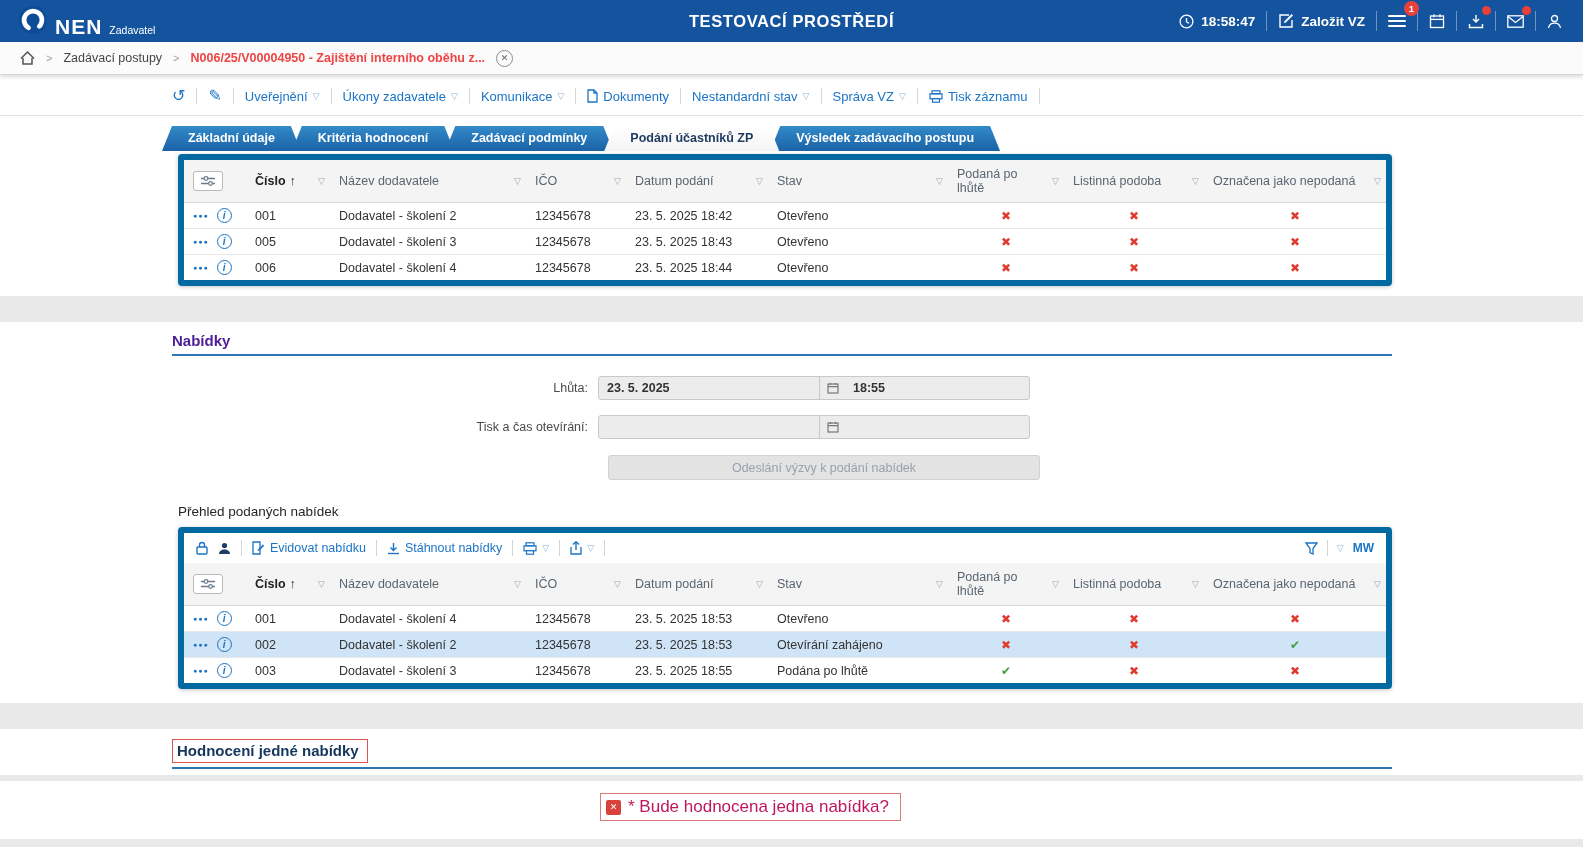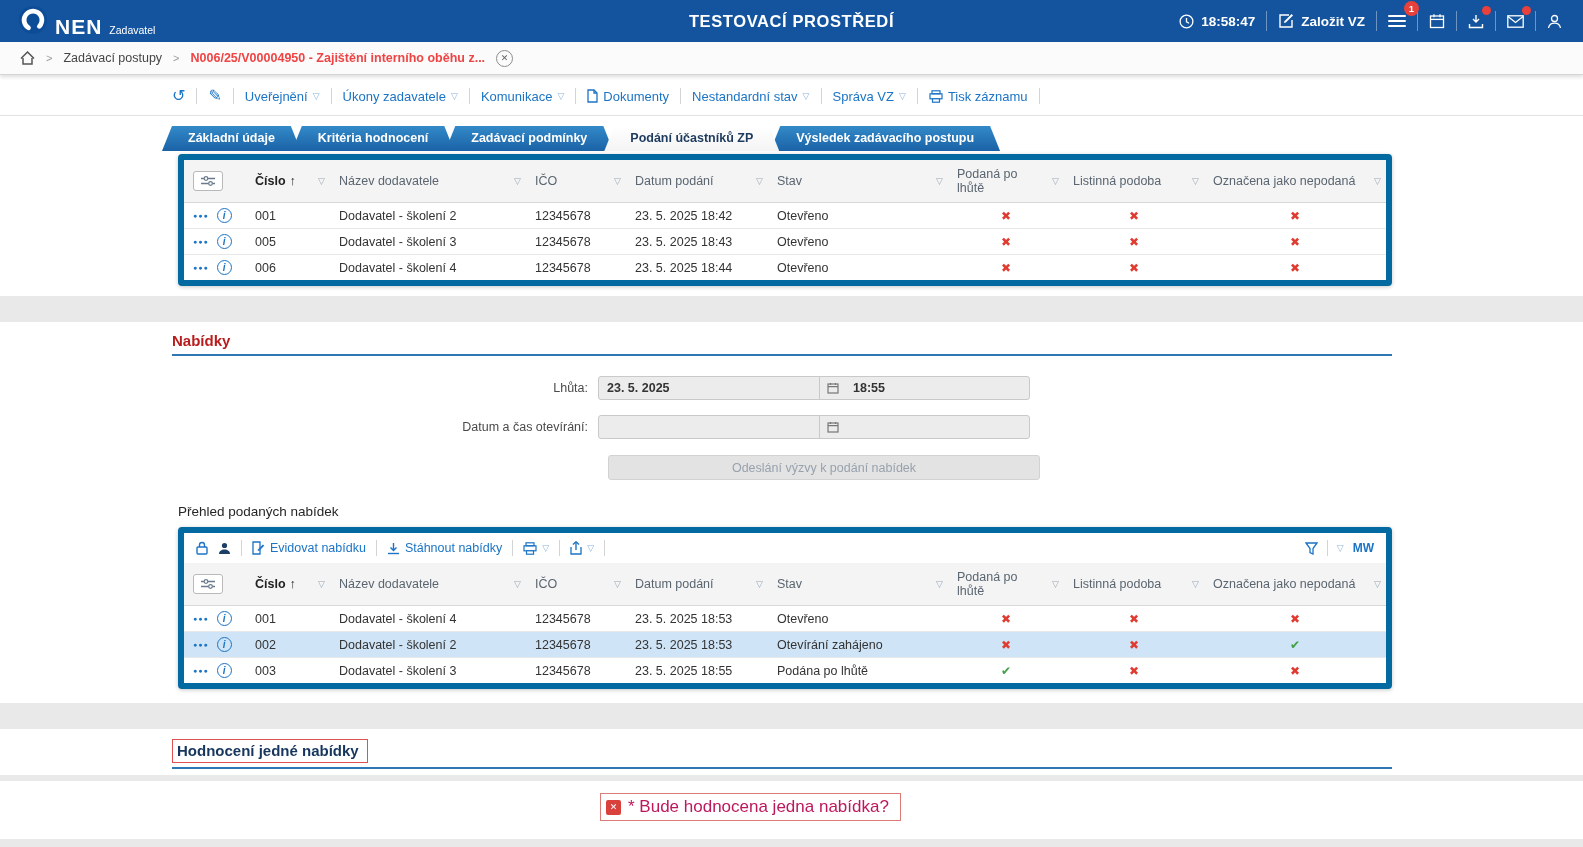--- a/index.html
+++ b/index.html
@@ -92,21 +92,21 @@
     width:15px; height:15px; border:1.4px solid #1b74c5; border-radius:50%; color:#1b74c5;
     font-size:10px; font-weight:bold; font-style:italic; display:inline-flex; align-items:center; justify-content:center; cursor:pointer;
   }
   .cols-btn{
     width:30px; height:20px; border:1px solid #b9b9b9; border-radius:3px; background:#fff;
     display:flex; align-items:center; justify-content:center; cursor:pointer;
   }
 
   
   .band-section{ margin-top:26px; padding:10px 0 14px 0; }
-  .section-title{ margin:0 191px 5px 172px; font-size:15px; font-weight:bold; color:#b91c1c; }
+  .section-title{ margin:0 191px 5px 172px; font-size:15px; font-weight:bold; color:#4c1d95; }
   .blue-rule{ height:2px; background:#2e77b5; margin:0 191px 0 172px; }
   .sub-title{ margin:24px 191px 8px 178px; font-size:13.5px; font-weight:normal; color:#262626; }
 
   .form-row{ display:flex; align-items:center; margin-top:20px; }
   .form-row + .form-row{ margin-top:15px; }
   .form-label{ width:420px; margin-left:178px; text-align:right; padding-right:10px; font-size:12.5px; color:#4a4a4a; }
   .dt{ display:flex; width:432px; height:24px; border:1px solid #c9c9c9; border-radius:3px; background:#ececec; overflow:hidden; }
   .dt input{ border:none; background:transparent; outline:none; font-family:inherit; font-size:12.5px; font-weight:bold; color:#333; padding:0 8px; }
   .dt-date{ flex:1; min-width:0; }
   .dt-cal{ width:26px; border-left:1px solid #c9c9c9; display:flex; align-items:center; justify-content:center; cursor:pointer; }
@@ -408,21 +408,21 @@
           <rect x="1" y="2" width="10" height="9" fill="none" stroke="#777" stroke-width="1.2"></rect>
           <path d="M1 4.6h10" stroke="#777" stroke-width="1.2"></path>
           <path d="M3.5 1v2M8.5 1v2" stroke="#777" stroke-width="1.2"></path>
         </svg>
       </span>
       <input class="dt-time" readonly="" value="18:55" style="">
     </div>
   </div>
 
   <div class="form-row">
-    <label class="form-label">Datum a čas otevírání:</label>
+    <label class="form-label">Tisk a čas otevírání:</label>
     <div class="dt">
       <input class="dt-date" readonly="" value="" style="">
       <span class="dt-cal">
         <svg width="12" height="12" viewBox="0 0 12 12">
           <rect x="1" y="2" width="10" height="9" fill="none" stroke="#777" stroke-width="1.2"></rect>
           <path d="M1 4.6h10" stroke="#777" stroke-width="1.2"></path>
           <path d="M3.5 1v2M8.5 1v2" stroke="#777" stroke-width="1.2"></path>
         </svg>
       </span>
       <input class="dt-time" readonly="" value="" style="">

